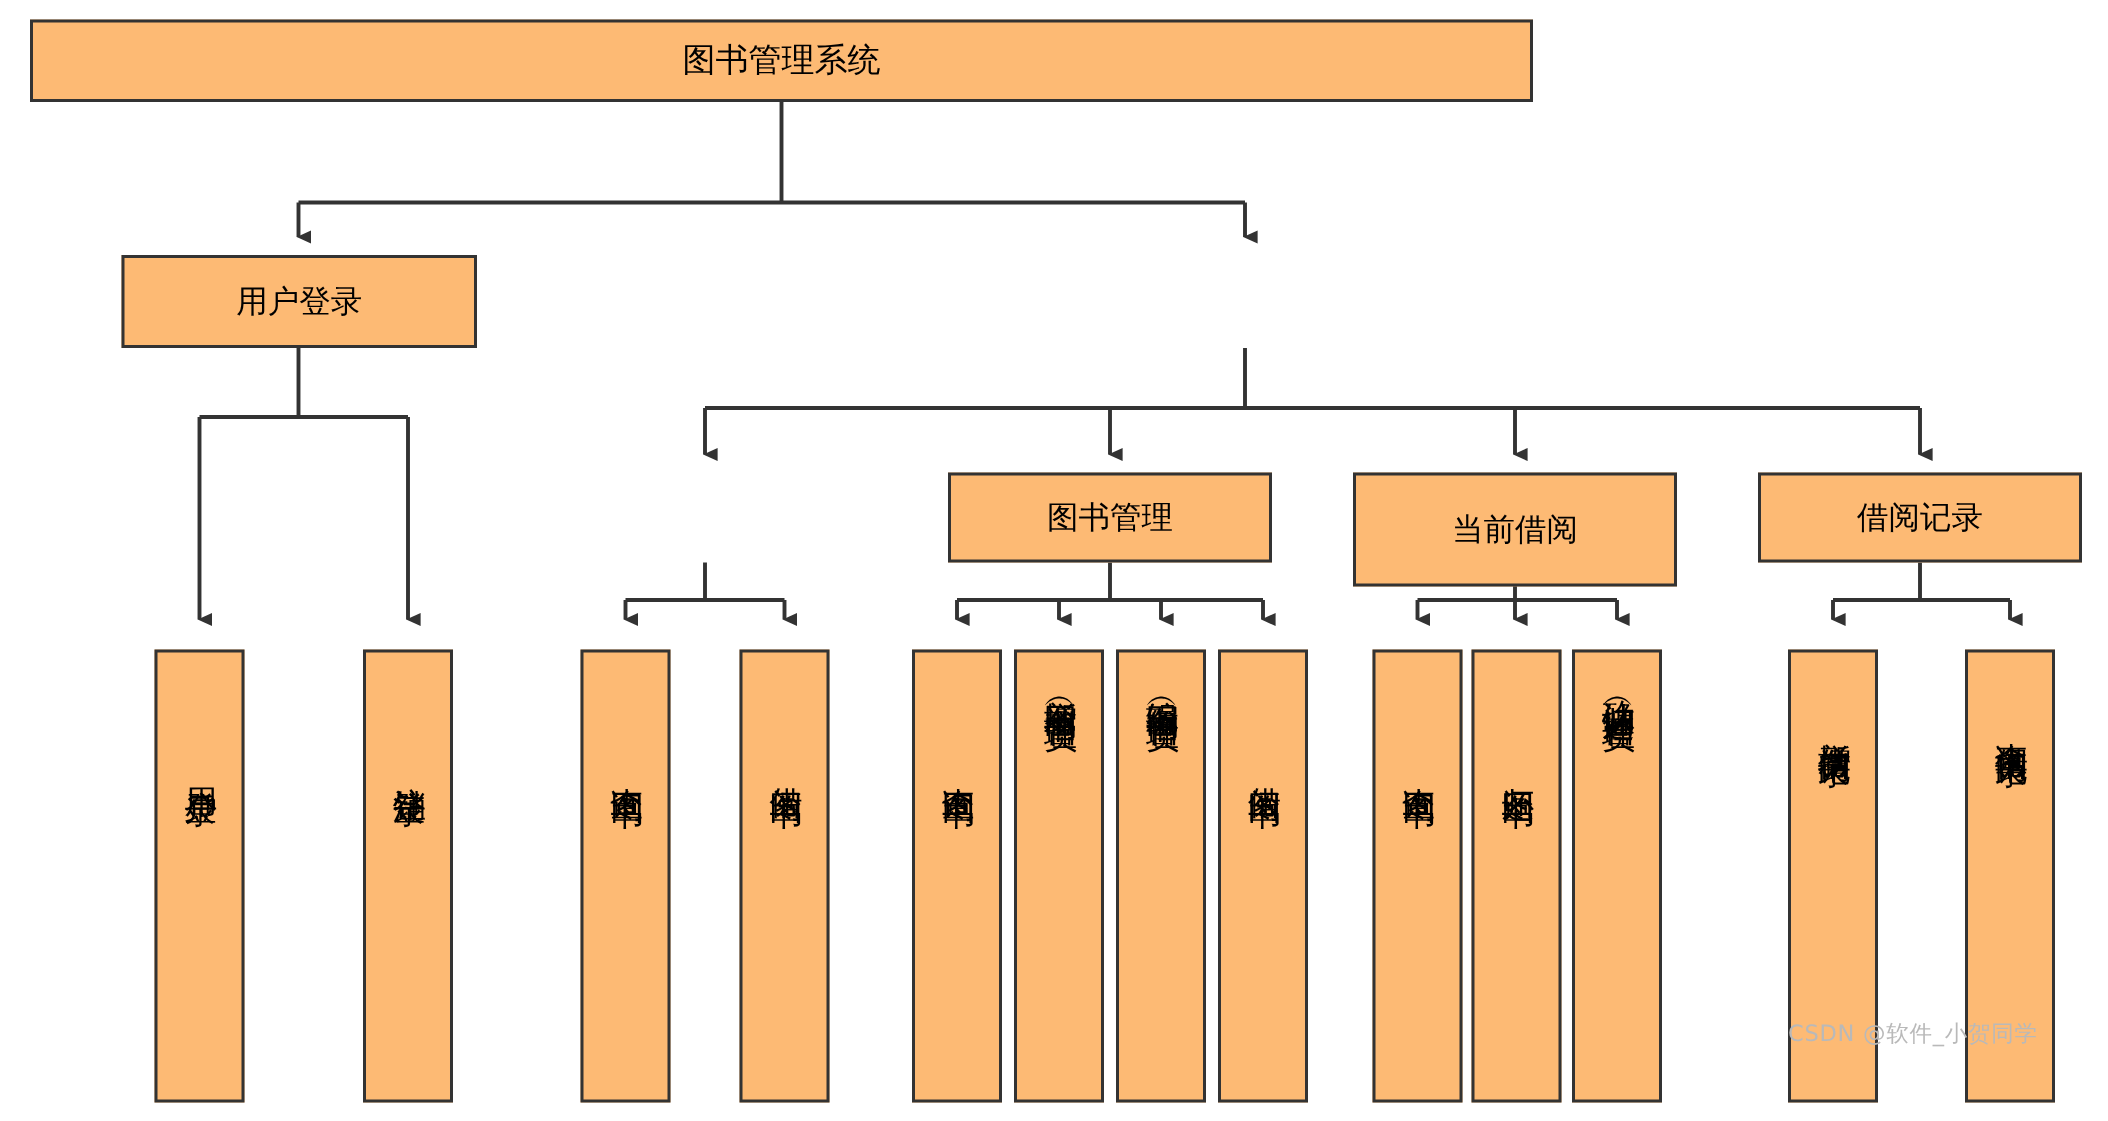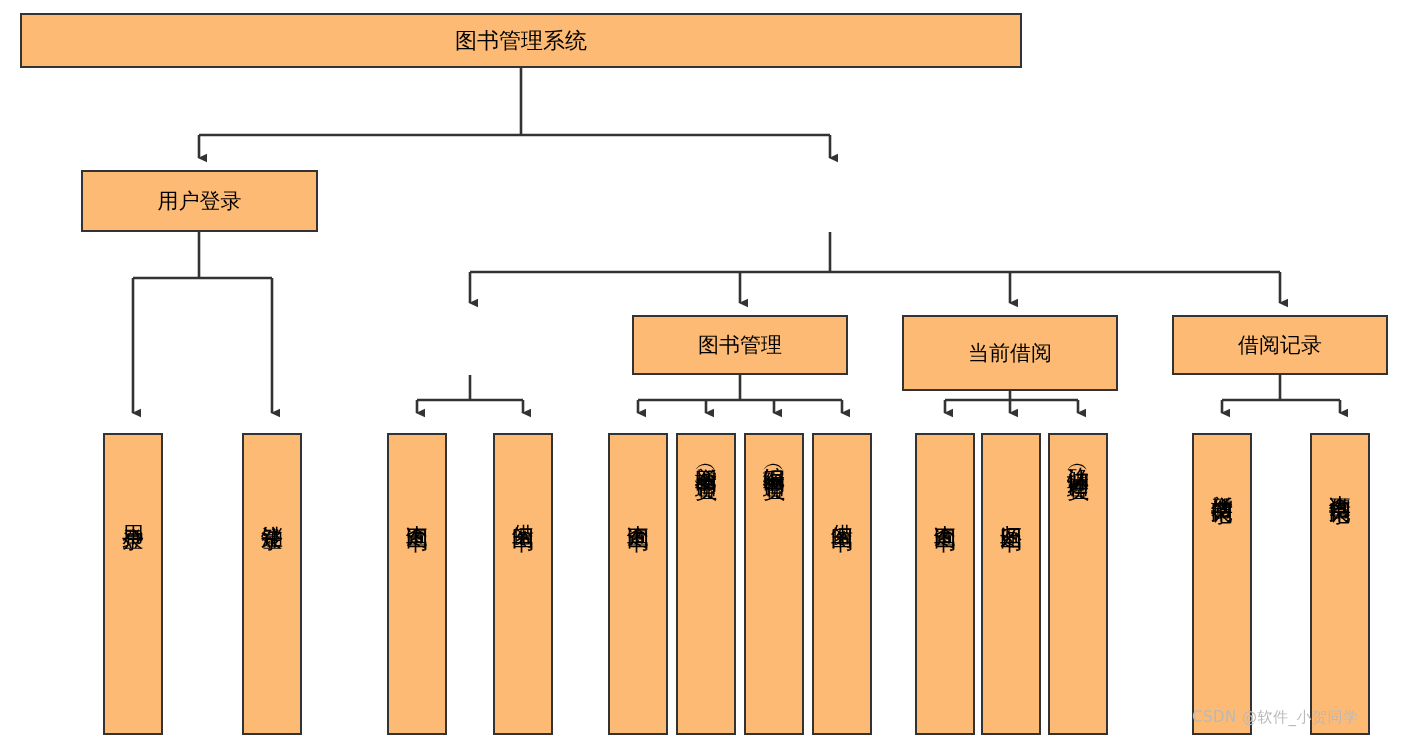--- a/index.html
+++ b/index.html
@@ -61,21 +61,20 @@
     line-height: 1;
   }
   .watermark {
     position: absolute;
     left: 1192px;
     top: 680px;
     font-size: 15px;
     color: #b9b9b9;
     white-space: nowrap;
     letter-spacing: 0.5px;
-    margin-top: 28px;
   }
 </style>
 </head>
 <body>
 
 <div id="diagram-root">
 
   <svg class="connectors" viewBox="0 0 1405 747">
     <defs>
       <marker id="arrow" markerWidth="11" markerHeight="11" refX="5" refY="8.4" orient="auto" markerUnits="userSpaceOnUse">

